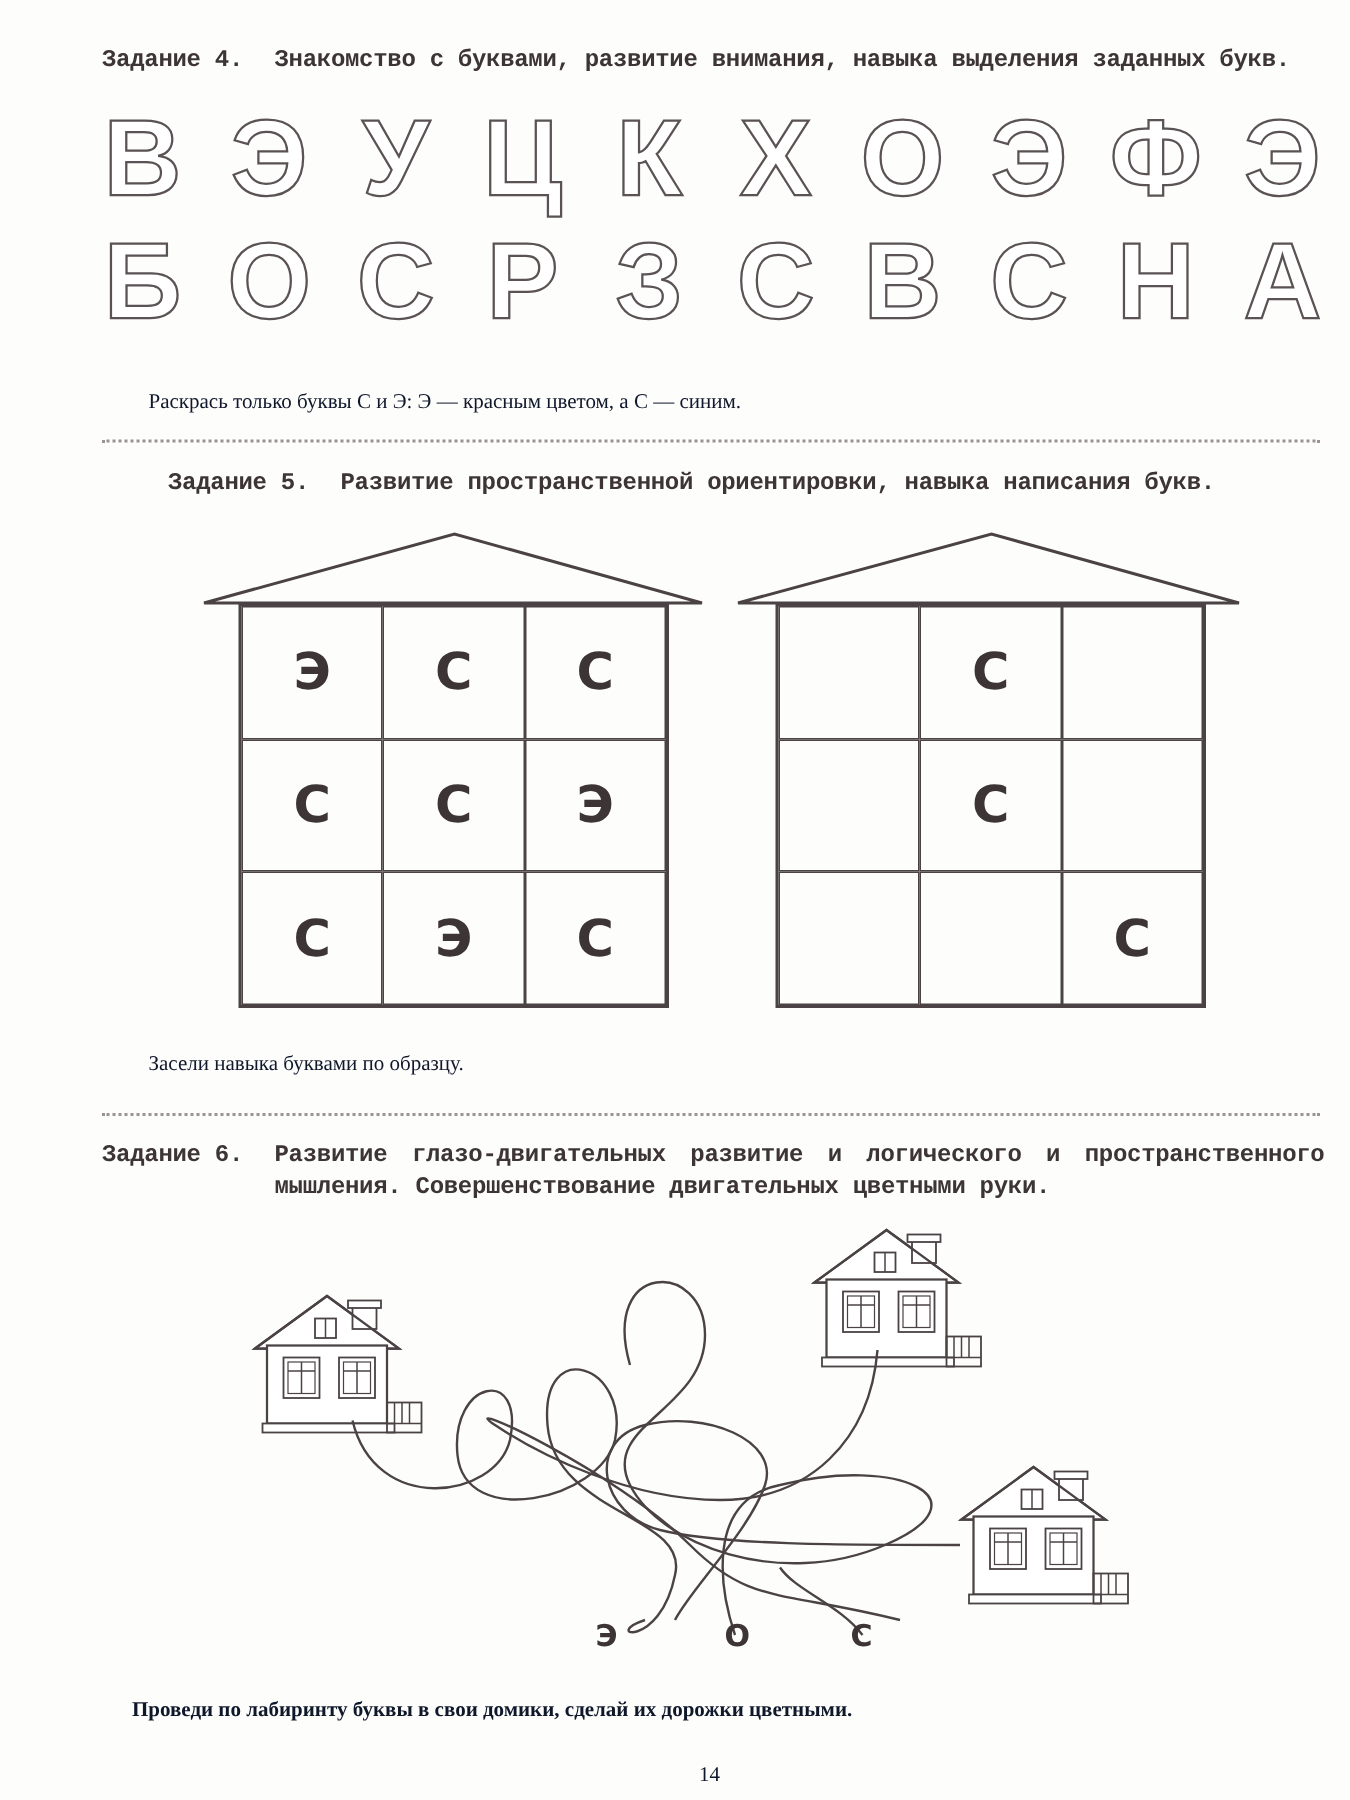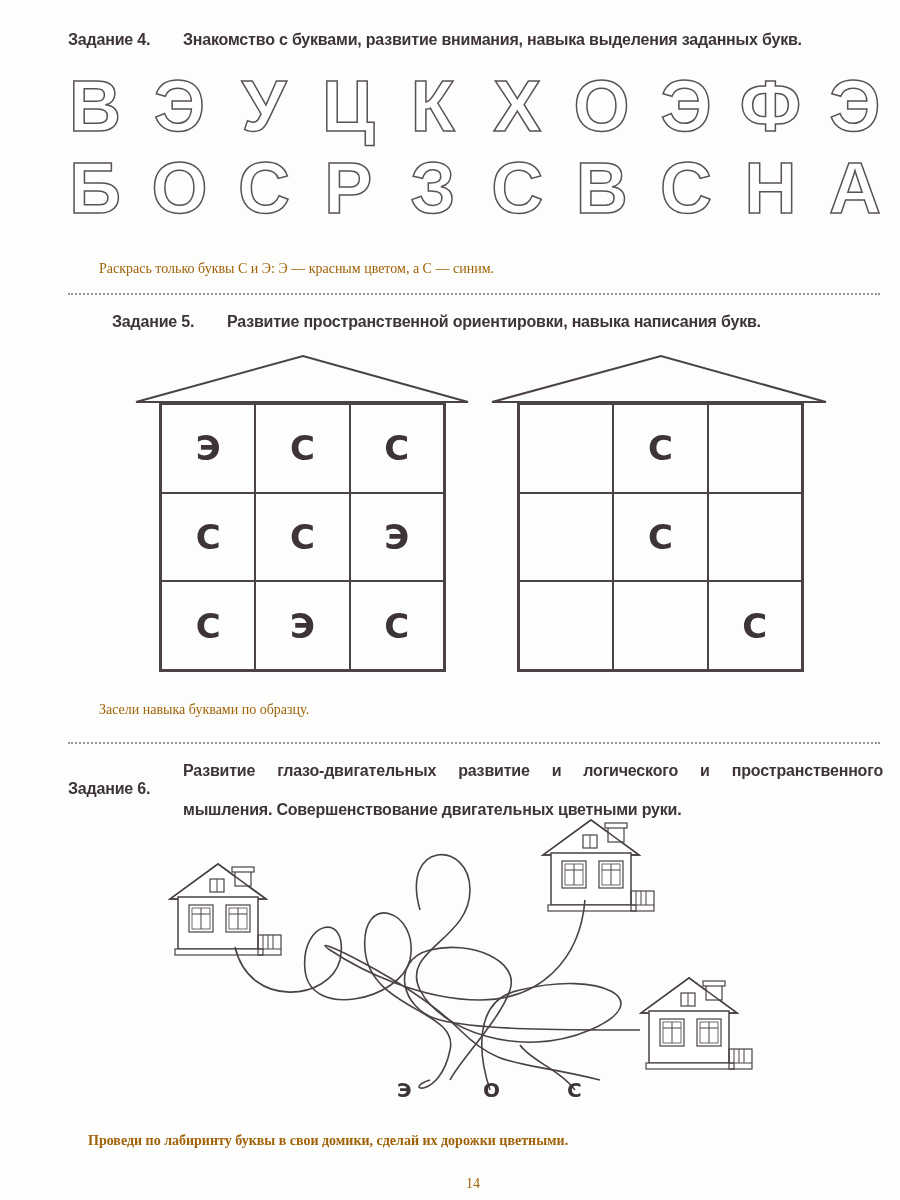--- a/index.html
+++ b/index.html
@@ -1,20 +1,20 @@
 <!DOCTYPE html>
 <html><head>
 <meta charset="utf-8">
 <style>
   html,body{margin:0;padding:0;}
   body{width:900px;height:1200px;background:#fdfdfc;position:relative;overflow:hidden;color:#3d3436;}
   .abs{position:absolute;}
-  .task-title{font-family:Liberation Sans, sans-serif;font-weight:bold;font-size:16px;color:#3d3436;letter-spacing:-0.2px;}
+  .task-title{font-family:Liberation Mono, monospace;font-weight:bold;font-size:16px;color:#3d3436;letter-spacing:-0.2px;}
   .task-num{display:inline-block;width:115px;}
-  .instr{font-family:"Liberation Serif",serif;font-size:14px;color:#a16207;}
+  .instr{font-family:"Liberation Serif",serif;font-size:14px;color:#0f172a;}
   .dots{border-top:2px dotted #9a9294;height:0;}
   .outline-row{display:flex;justify-content:space-between;}
   .outline-letter{font-family:"Liberation Sans",sans-serif;font-weight:bold;font-size:72px;line-height:72px;color:#fff;-webkit-text-stroke:1.5px #5a5254;width:70px;text-align:center;}
   .grid{display:grid;grid-template-columns:repeat(3,1fr);grid-template-rows:repeat(3,1fr);border:2px solid #4a4244;box-sizing:border-box;}
   .cell{border:1px solid #4a4244;display:flex;align-items:center;justify-content:center;font-family:"DejaVu Sans",sans-serif;font-weight:bold;font-size:34px;color:#3d3436;}
   .maze-letter{font-family:"DejaVu Sans",sans-serif;font-weight:bold;font-size:20px;color:#3d3436;}
 </style>
 </head>
 <body>
 
@@ -81,21 +81,21 @@
   <div class="cell"></div>
   <div class="cell"></div>
   <div class="cell"></div>
   <div class="cell">С</div>
 </div>
 
 <div class="abs instr" style="left:99px;top:702px;">Засели навыка буквами по образцу.</div>
 <div class="abs dots" style="left:68px;top:742px;width:812px;"></div>
 
 <div class="abs task-title" style="left:68px;top:760px;width:820px;line-height:21px;">
-  <span class="task-num" style="vertical-align:top;margin-top:18px;">Задание 6.</span><span style="display:inline-block;width:700px;text-align:justify;text-align-last:justify;">Развитие глазо-двигательных развитие и логического и пространственного</span><br>
+  <span class="task-num" style="vertical-align:top;">Задание 6.</span><span style="display:inline-block;width:700px;text-align:justify;text-align-last:justify;">Развитие глазо-двигательных развитие и логического и пространственного</span><br>
   <span class="task-num"></span><span>мышления. Совершенствование двигательных цветными руки.</span>
 </div>
 
 <svg class="abs" style="left:0;top:800px;" width="900" height="300">
   <defs>
     <g id="house">
       <polygon points="0,35 48,0 96,35" fill="#fff" stroke="#4a4244" stroke-width="1.5"></polygon>
       <rect x="65" y="6" width="16" height="16" fill="#fff" stroke="#4a4244" stroke-width="1.2"></rect>
       <rect x="62" y="3" width="22" height="5" fill="#fff" stroke="#4a4244" stroke-width="1.2"></rect>
       <polygon points="0,35 48,0 96,35" fill="none" stroke="#4a4244" stroke-width="1.5"></polygon>

